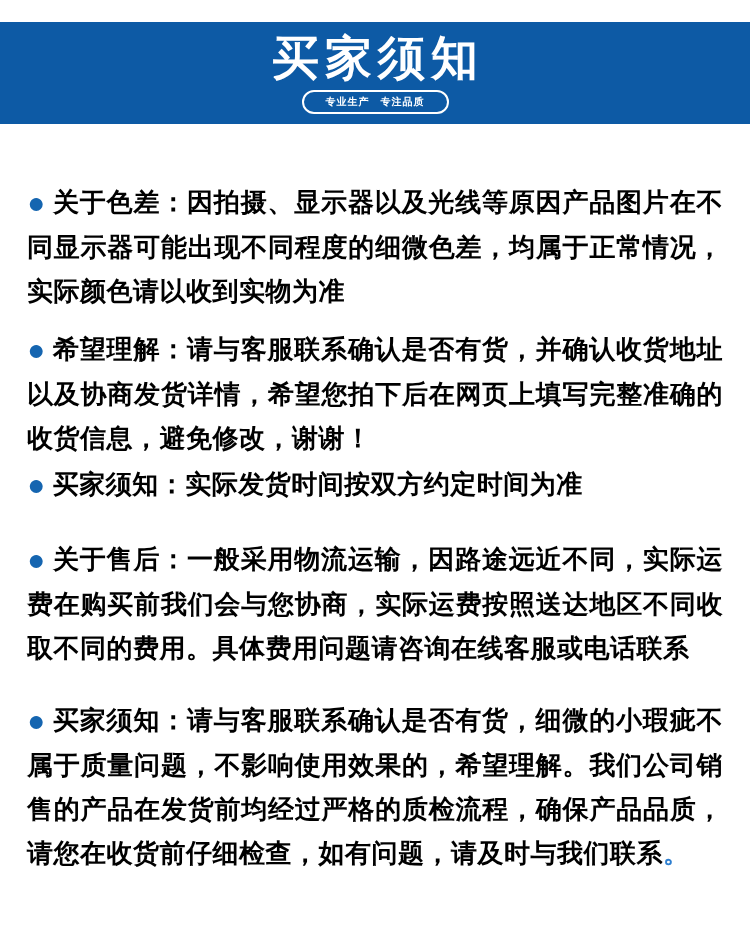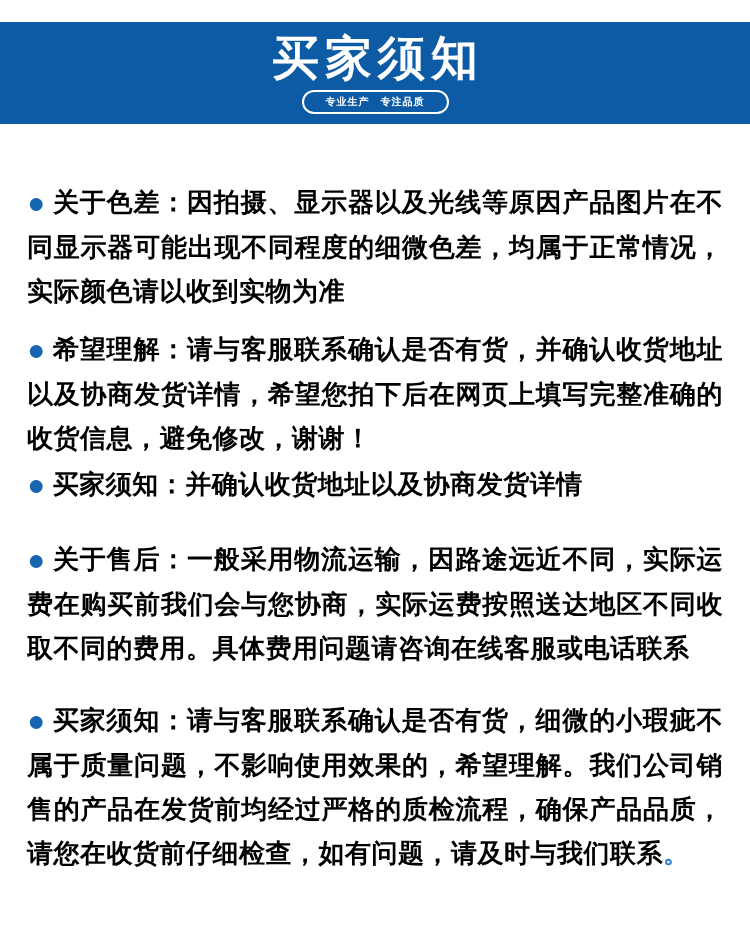--- a/index.html
+++ b/index.html
@@ -72,16 +72,16 @@
 <body>
 
 <div class="banner" style="background: rgb(13, 90, 165);">
   <div class="banner-title" style="color: rgb(255, 255, 255);">买家须知</div>
   <div class="banner-badge" style="color: rgb(255, 255, 255);">专业生产　专注品质</div>
 </div>
 
 <div class="content">
     <p class="notice"><span class="bullet" style="color: rgb(21, 101, 176);">●</span><span>关于色差：</span><span>因拍摄、显示器以及光线等原因产品图片在不同显示器可能出现不同程度的细微色差，均属于正常情况，实际颜色请以收到实物为准</span></p>
     <p class="notice"><span class="bullet" style="color: rgb(21, 101, 176);">●</span><span>希望理解：</span><span>请与客服联系确认是否有货，并确认收货地址以及协商发货详情，希望您拍下后在网页上填写完整准确的收货信息，避免修改，谢谢！</span></p>
-    <p class="notice"><span class="bullet" style="color: rgb(21, 101, 176);">●</span><span>买家须知：</span><span>并确认收货地址以及协商发货详情</span></p>
+    <p class="notice"><span class="bullet" style="color: rgb(21, 101, 176);">●</span><span>买家须知：</span><span>实际发货时间按双方约定时间为准</span></p>
     <p class="notice"><span class="bullet" style="color: rgb(21, 101, 176);">●</span><span>关于售后：</span><span>一般采用物流运输，因路途远近不同，实际运费在购买前我们会与您协商，实际运费按照送达地区不同收取不同的费用。具体费用问题请咨询在线客服或电话联系</span></p>
     <p class="notice"><span class="bullet" style="color: rgb(21, 101, 176);">●</span><span>买家须知：</span><span>请与客服联系确认是否有货，细微的小瑕疵不属于质量问题，不影响使用效果的，希望理解。我们公司销售的产品在发货前均经过严格的质检流程，确保产品品质，请您在收货前仔细检查，如有问题，请及时与我们联系</span><span style="color: rgb(46, 127, 208);">。</span></p>
   </div>
 
 </body></html>

